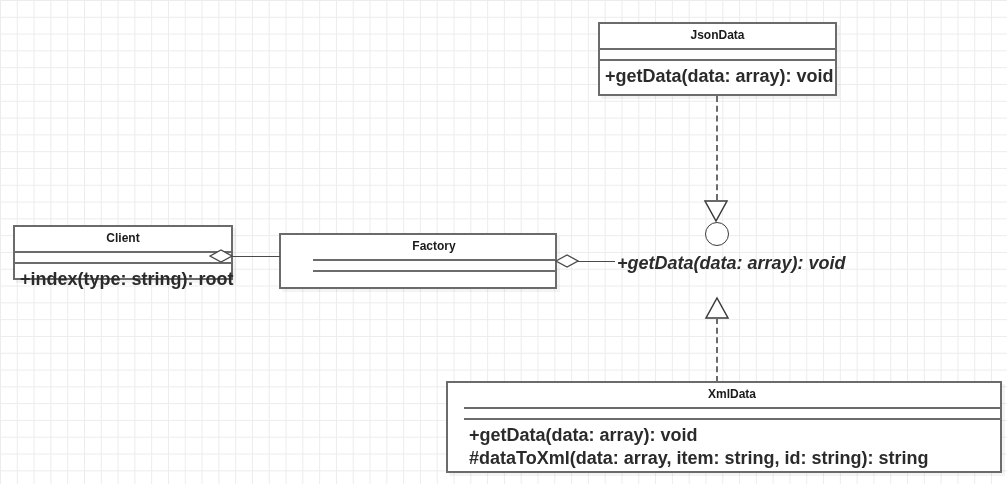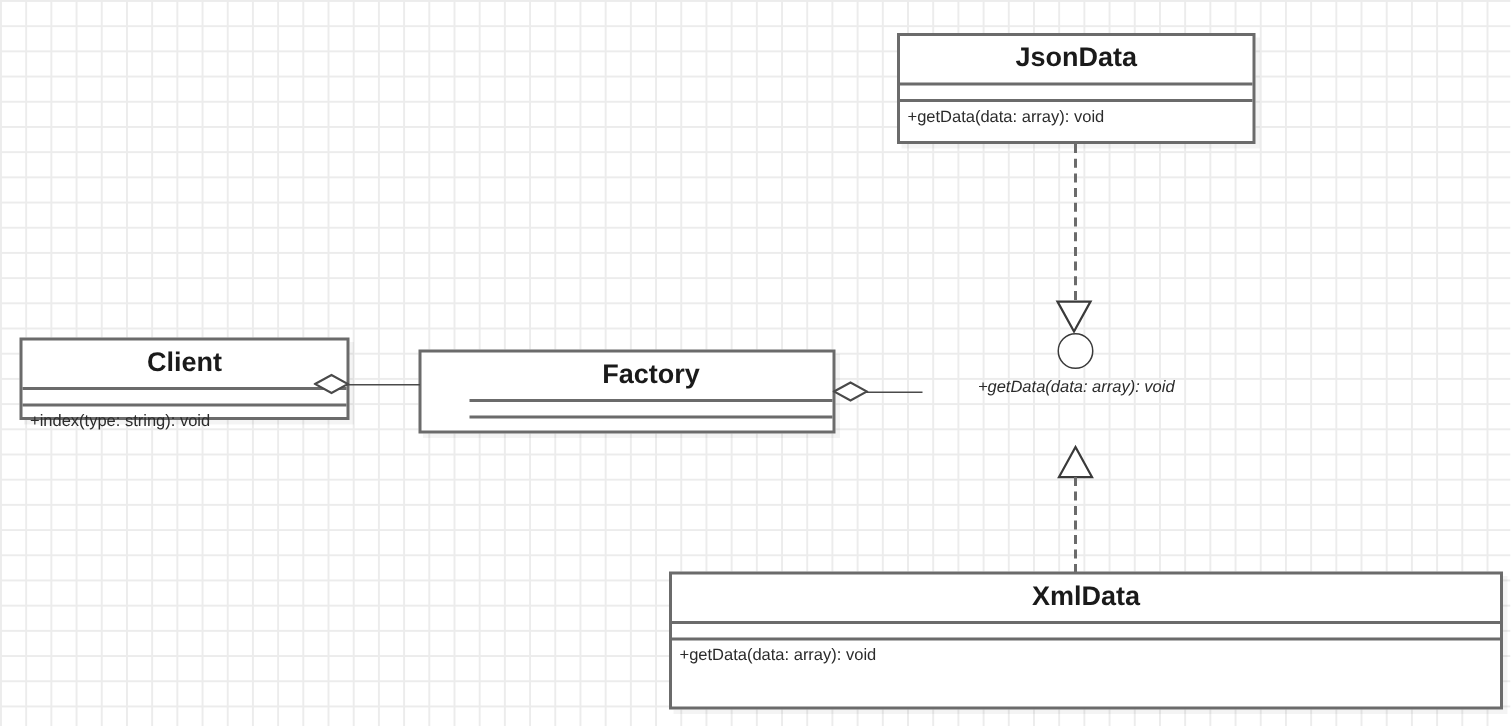--- a/index.html
+++ b/index.html
@@ -29,38 +29,39 @@
   .uml-class {
     position: absolute;
     box-sizing: border-box;
     background: #ffffff;
     border: 2px solid #6b6b6b;
     box-shadow: 3px 3px 0 0 rgba(0,0,0,0.045);
   }
   .uml-title {
     text-align: center;
     font-weight: bold;
-    font-size: 18px;
+    font-size: 12px;
     color: #1a1a1a;
     padding: 5px 4px 6px 4px;
     line-height: 1.1;
     border-bottom: 2px solid #6b6b6b;
   }
   .uml-attrs {
     height: 9px;
     border-bottom: 2px solid #6b6b6b;
   }
   .uml-methods {
     padding: 4px 5px 5px 5px;
   }
   .uml-method {
-    font-size: 11px;
+    font-size: 18px;
     color: #2b2b2b;
     line-height: 1.24;
     white-space: nowrap;
+    font-weight: bold;
   }
 
   
   .uml-interface {
     position: absolute;
     box-sizing: border-box;
   }
   .uml-interface .uml-title {
     border-bottom: 2px solid #6b6b6b;
     padding: 2px 4px 4px 4px;
@@ -107,40 +108,41 @@
     <div class="uml-attrs"></div>
     <div class="uml-methods">
       <div class="uml-method">+getData(data: array): void</div>
     </div>
   </div>
 
   <div class="uml-class" style="left:13px; top:225px; width:220px; height:55px;">
     <div class="uml-title">Client</div>
     <div class="uml-attrs"></div>
     <div class="uml-methods">
-      <div class="uml-method">+index(type: string): void</div>
+      <div class="uml-method">+index(type: string): root</div>
     </div>
   </div>
 
   <div class="uml-class" style="left:279px; top:233px; width:278px; height:56px;padding-left:32px;">
     <div class="uml-title">Factory</div>
     <div class="uml-attrs"></div>
   </div>
 
   <div class="uml-interface" style="left:613px; top:249px; width:209px; height:44px;">
     <div class="uml-methods">
       <div class="uml-method">+getData(data: array): void</div>
     </div>
   </div>
 
-  <div class="uml-class" style="left:446px; top:381px; width:556px; height:92px;">
+  <div class="uml-class" style="left:446px; top:381px; width:556px; height:92px;padding-left:16px;">
     <div class="uml-title">XmlData</div>
     <div class="uml-attrs"></div>
     <div class="uml-methods">
       <div class="uml-method">+getData(data: array): void</div>
+      <div class="uml-method">#dataToXml(data: array, item: string, id: string): string</div>
     </div>
   </div>
 
   <div class="line-h" style="left:228px; top:256px; width:52px;"></div>
   <svg class="tri" width="24" height="16" style="left:209px; top:248px;" viewBox="0 0 24 16">
     <polygon points="1,8 12,2 23,8 12,14" fill="#ffffff" stroke="#4a4a4a" stroke-width="1.4"></polygon>
   </svg>
 
   <div class="line-h" style="left:575px; top:261px; width:40px;"></div>
   <svg class="tri" width="24" height="16" style="left:555px; top:253px;" viewBox="0 0 24 16">

